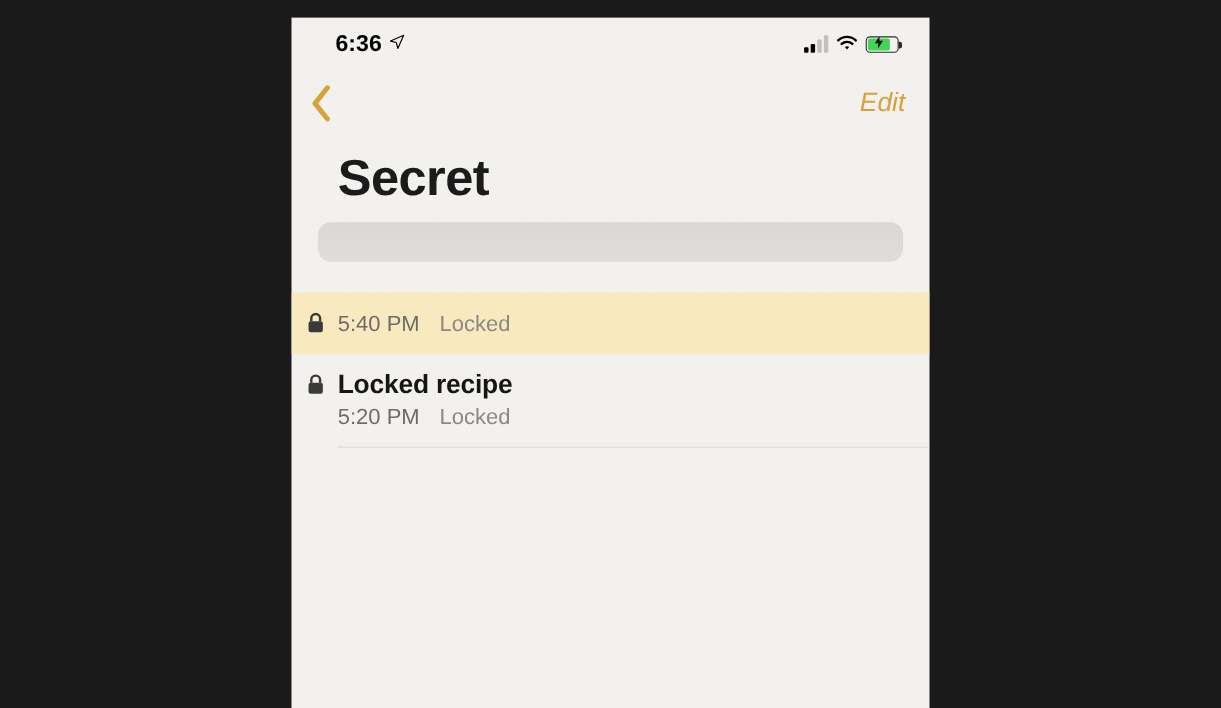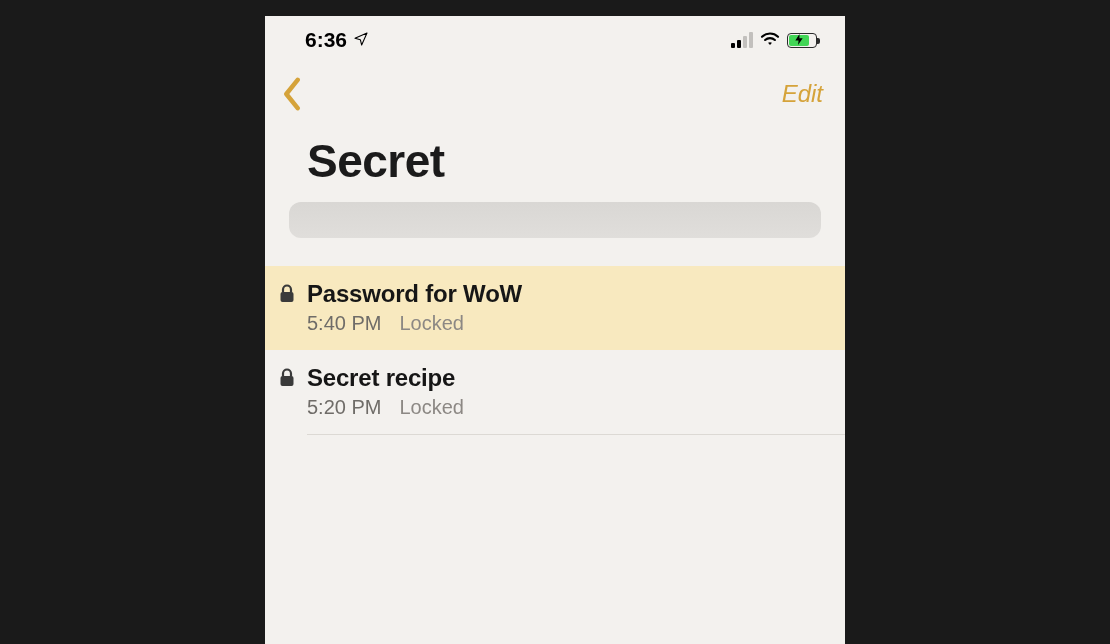--- a/index.html
+++ b/index.html
@@ -242,35 +242,34 @@
   <div>
 
 
     <div class="note-row selected with-icon">
       <span class="lock">
         <svg width="16" height="20" viewBox="0 0 16 20">
           <rect x="1.5" y="8" width="13" height="10" rx="2" fill="#3a3a3a"></rect>
           <path d="M4 8 V5.5 a4 4 0 0 1 8 0 V8" stroke="#3a3a3a" stroke-width="2.2" fill="none"></path>
         </svg>
       </span>
-      <div class="note-title">Password for WoW</div>
       <div class="note-sub">
         <span class="note-time">5:40 PM</span>
         <span class="note-preview">Locked</span>
       </div>
     </div>
 
     <div class="note-row with-icon">
       <span class="lock">
         <svg width="16" height="20" viewBox="0 0 16 20">
           <rect x="1.5" y="8" width="13" height="10" rx="2" fill="#3a3a3a"></rect>
           <path d="M4 8 V5.5 a4 4 0 0 1 8 0 V8" stroke="#3a3a3a" stroke-width="2.2" fill="none"></path>
         </svg>
       </span>
-      <div class="note-title">Secret recipe</div>
+      <div class="note-title">Locked recipe</div>
       <div class="note-sub">
         <span class="note-time">5:20 PM</span>
         <span class="note-preview">Locked</span>
       </div>
     </div>
 
     <div class="divider"></div>
 
   </div>
 

